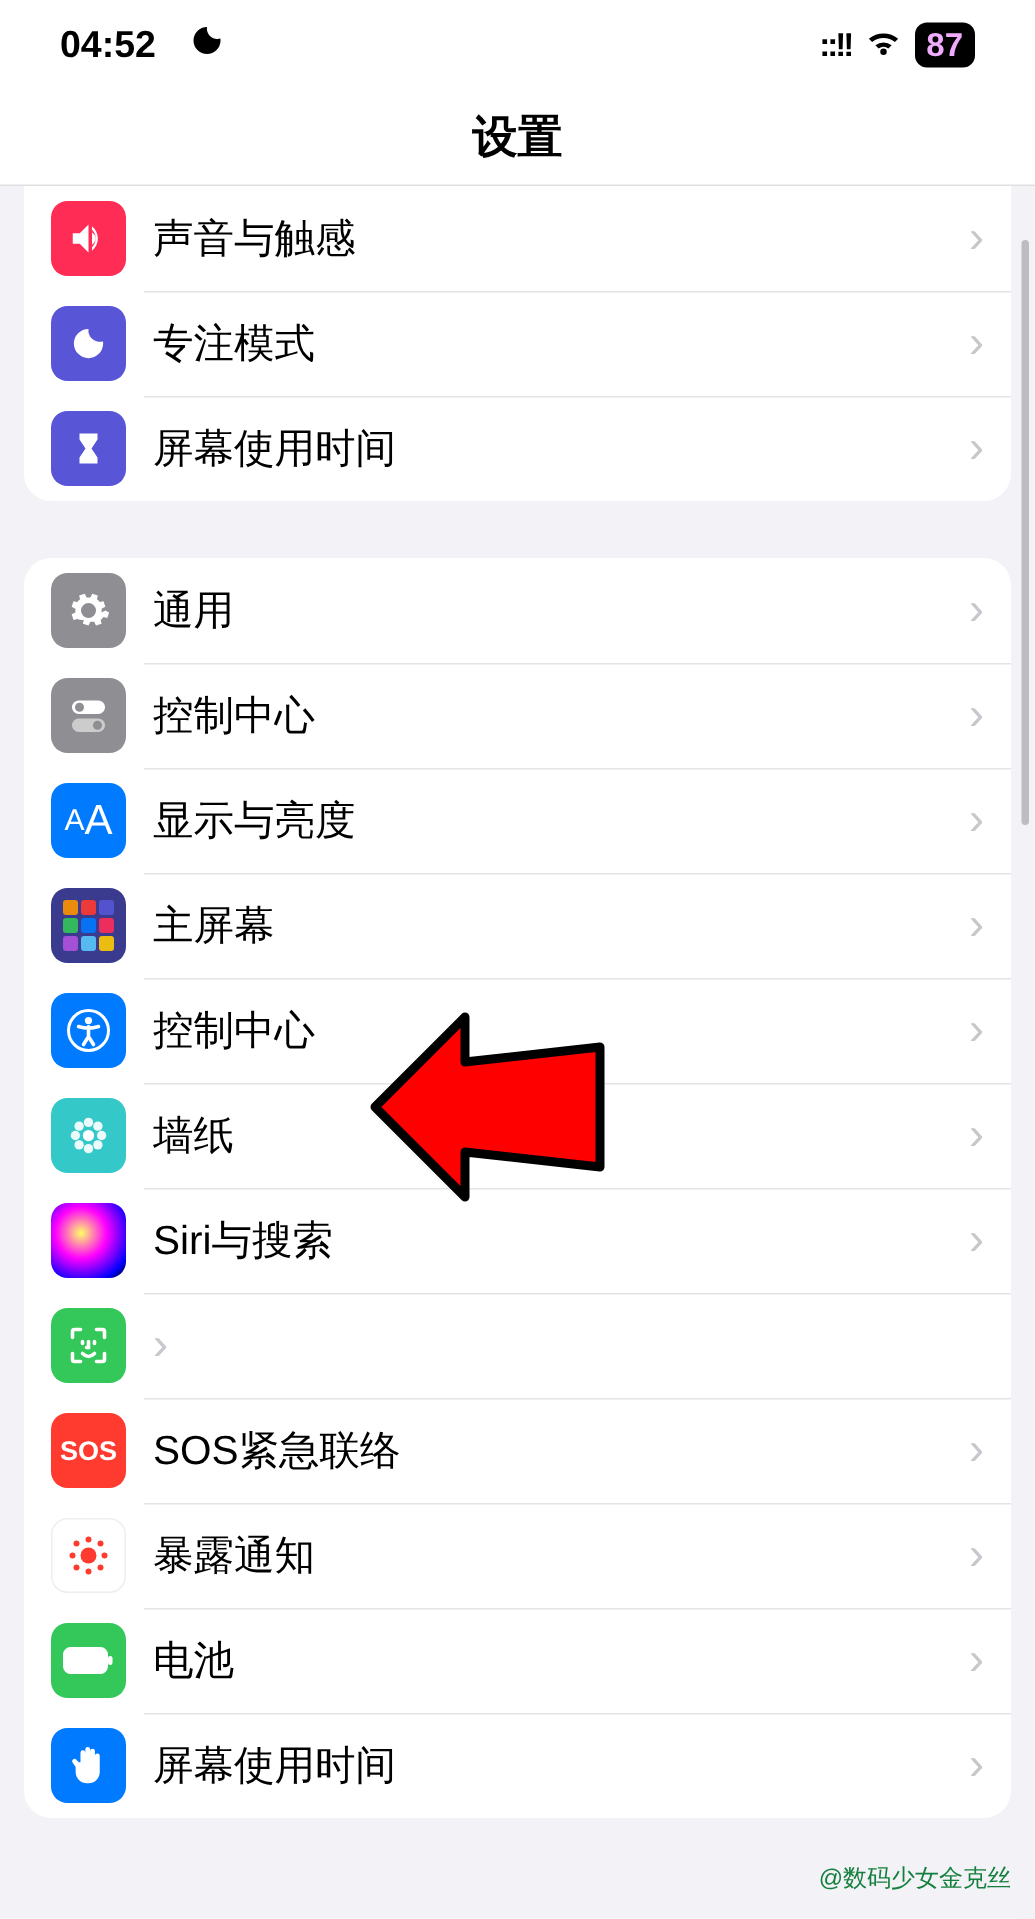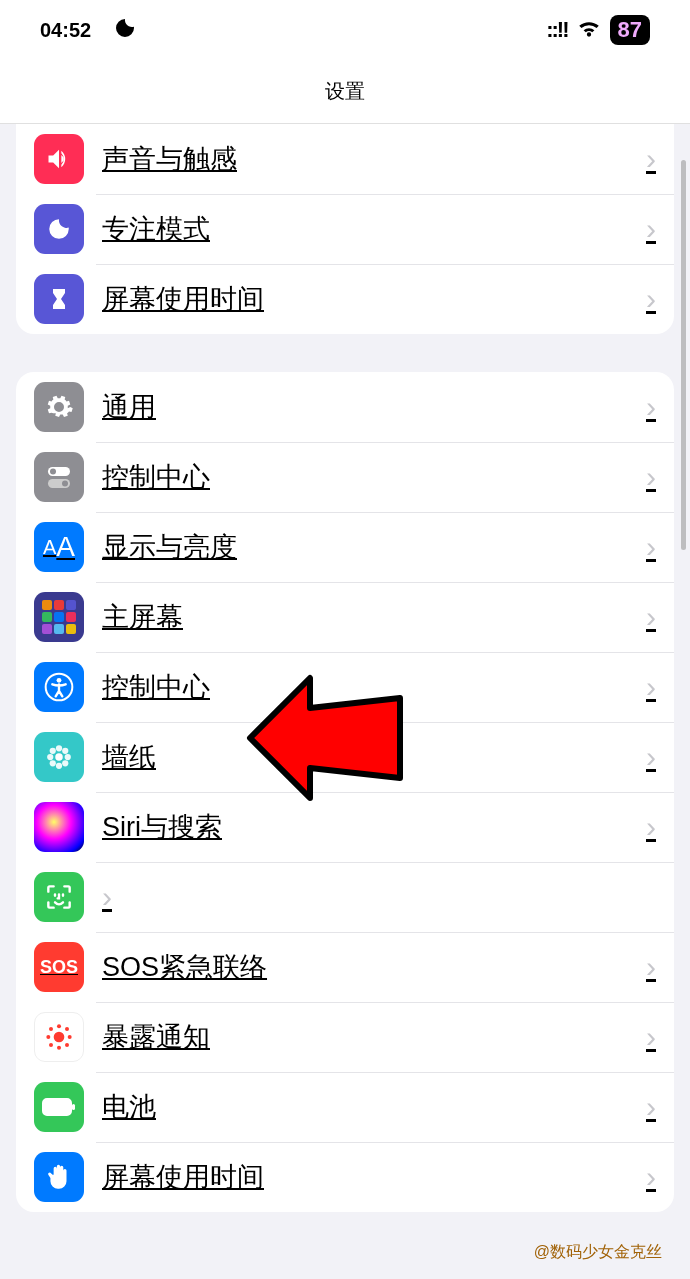--- a/index.html
+++ b/index.html
@@ -16,21 +16,21 @@
       display: flex;
       justify-content: space-between;
       align-items: center;
       padding: 0 40px;
       background: #fff;
     }
     .status-left {
       display: flex;
       align-items: center;
       gap: 22px;
-      font-size: 20px;
+      font-size: 25px;
       font-weight: 600;
     }
     .status-right {
       display: flex;
       align-items: center;
       gap: 8px;
     }
     .signal-bars { font-size: 22px; font-weight: bold; letter-spacing: -2px; }
     .battery-badge {
       background: #000;
@@ -41,36 +41,35 @@
       font-weight: 700;
     }
     .nav-header {
       height: 64px;
       display: flex;
       justify-content: center;
       align-items: center;
       background: #fff;
       border-bottom: 1px solid #e0e0e0;
     }
-    .nav-title { font-size: 20px; font-weight: 400; }
+    .nav-title { font-size: 30px; font-weight: 700; }
     .content { padding: 0 16px; }
     .group {
       background: #fff;
       border-radius: 18px;
       margin-top: 38px;
       overflow: hidden;
     }
     .group:first-child { margin-top: 0; border-top-left-radius:0; border-top-right-radius:0; }
     .row {
       display: flex;
       align-items: center;
       min-height: 70px;
       padding: 8px 18px 8px 18px;
       position: relative;
-      text-decoration: underline;
     }
     .row + .row::before {
       content: '';
       position: absolute;
       left: 80px;
       right: 0;
       top: 0;
       height: 1px;
       background: #e4e4e8;
     }
@@ -104,23 +103,23 @@
       opacity: 0.5;
     }
     .arrow-overlay {
       position: absolute;
       left: 240px;
       top: 658px;
       pointer-events: none;
     }
     .watermark {
       position: absolute;
-      right: 28px;
+      right: 16px;
       bottom: 16px;
-      color: #a16207;
+      color: #15803d;
       font-size: 16px;
     }
     
     .ic-sound { background: #ff2d55; }
     .ic-focus { background: #5856d6; }
     .ic-screentime { background: #5856d6; }
     .ic-general { background: #8e8e93; }
     .ic-control { background: #8e8e93; }
     .ic-display { background: #007aff; }
     .ic-home { background: #3a3a8f; }

